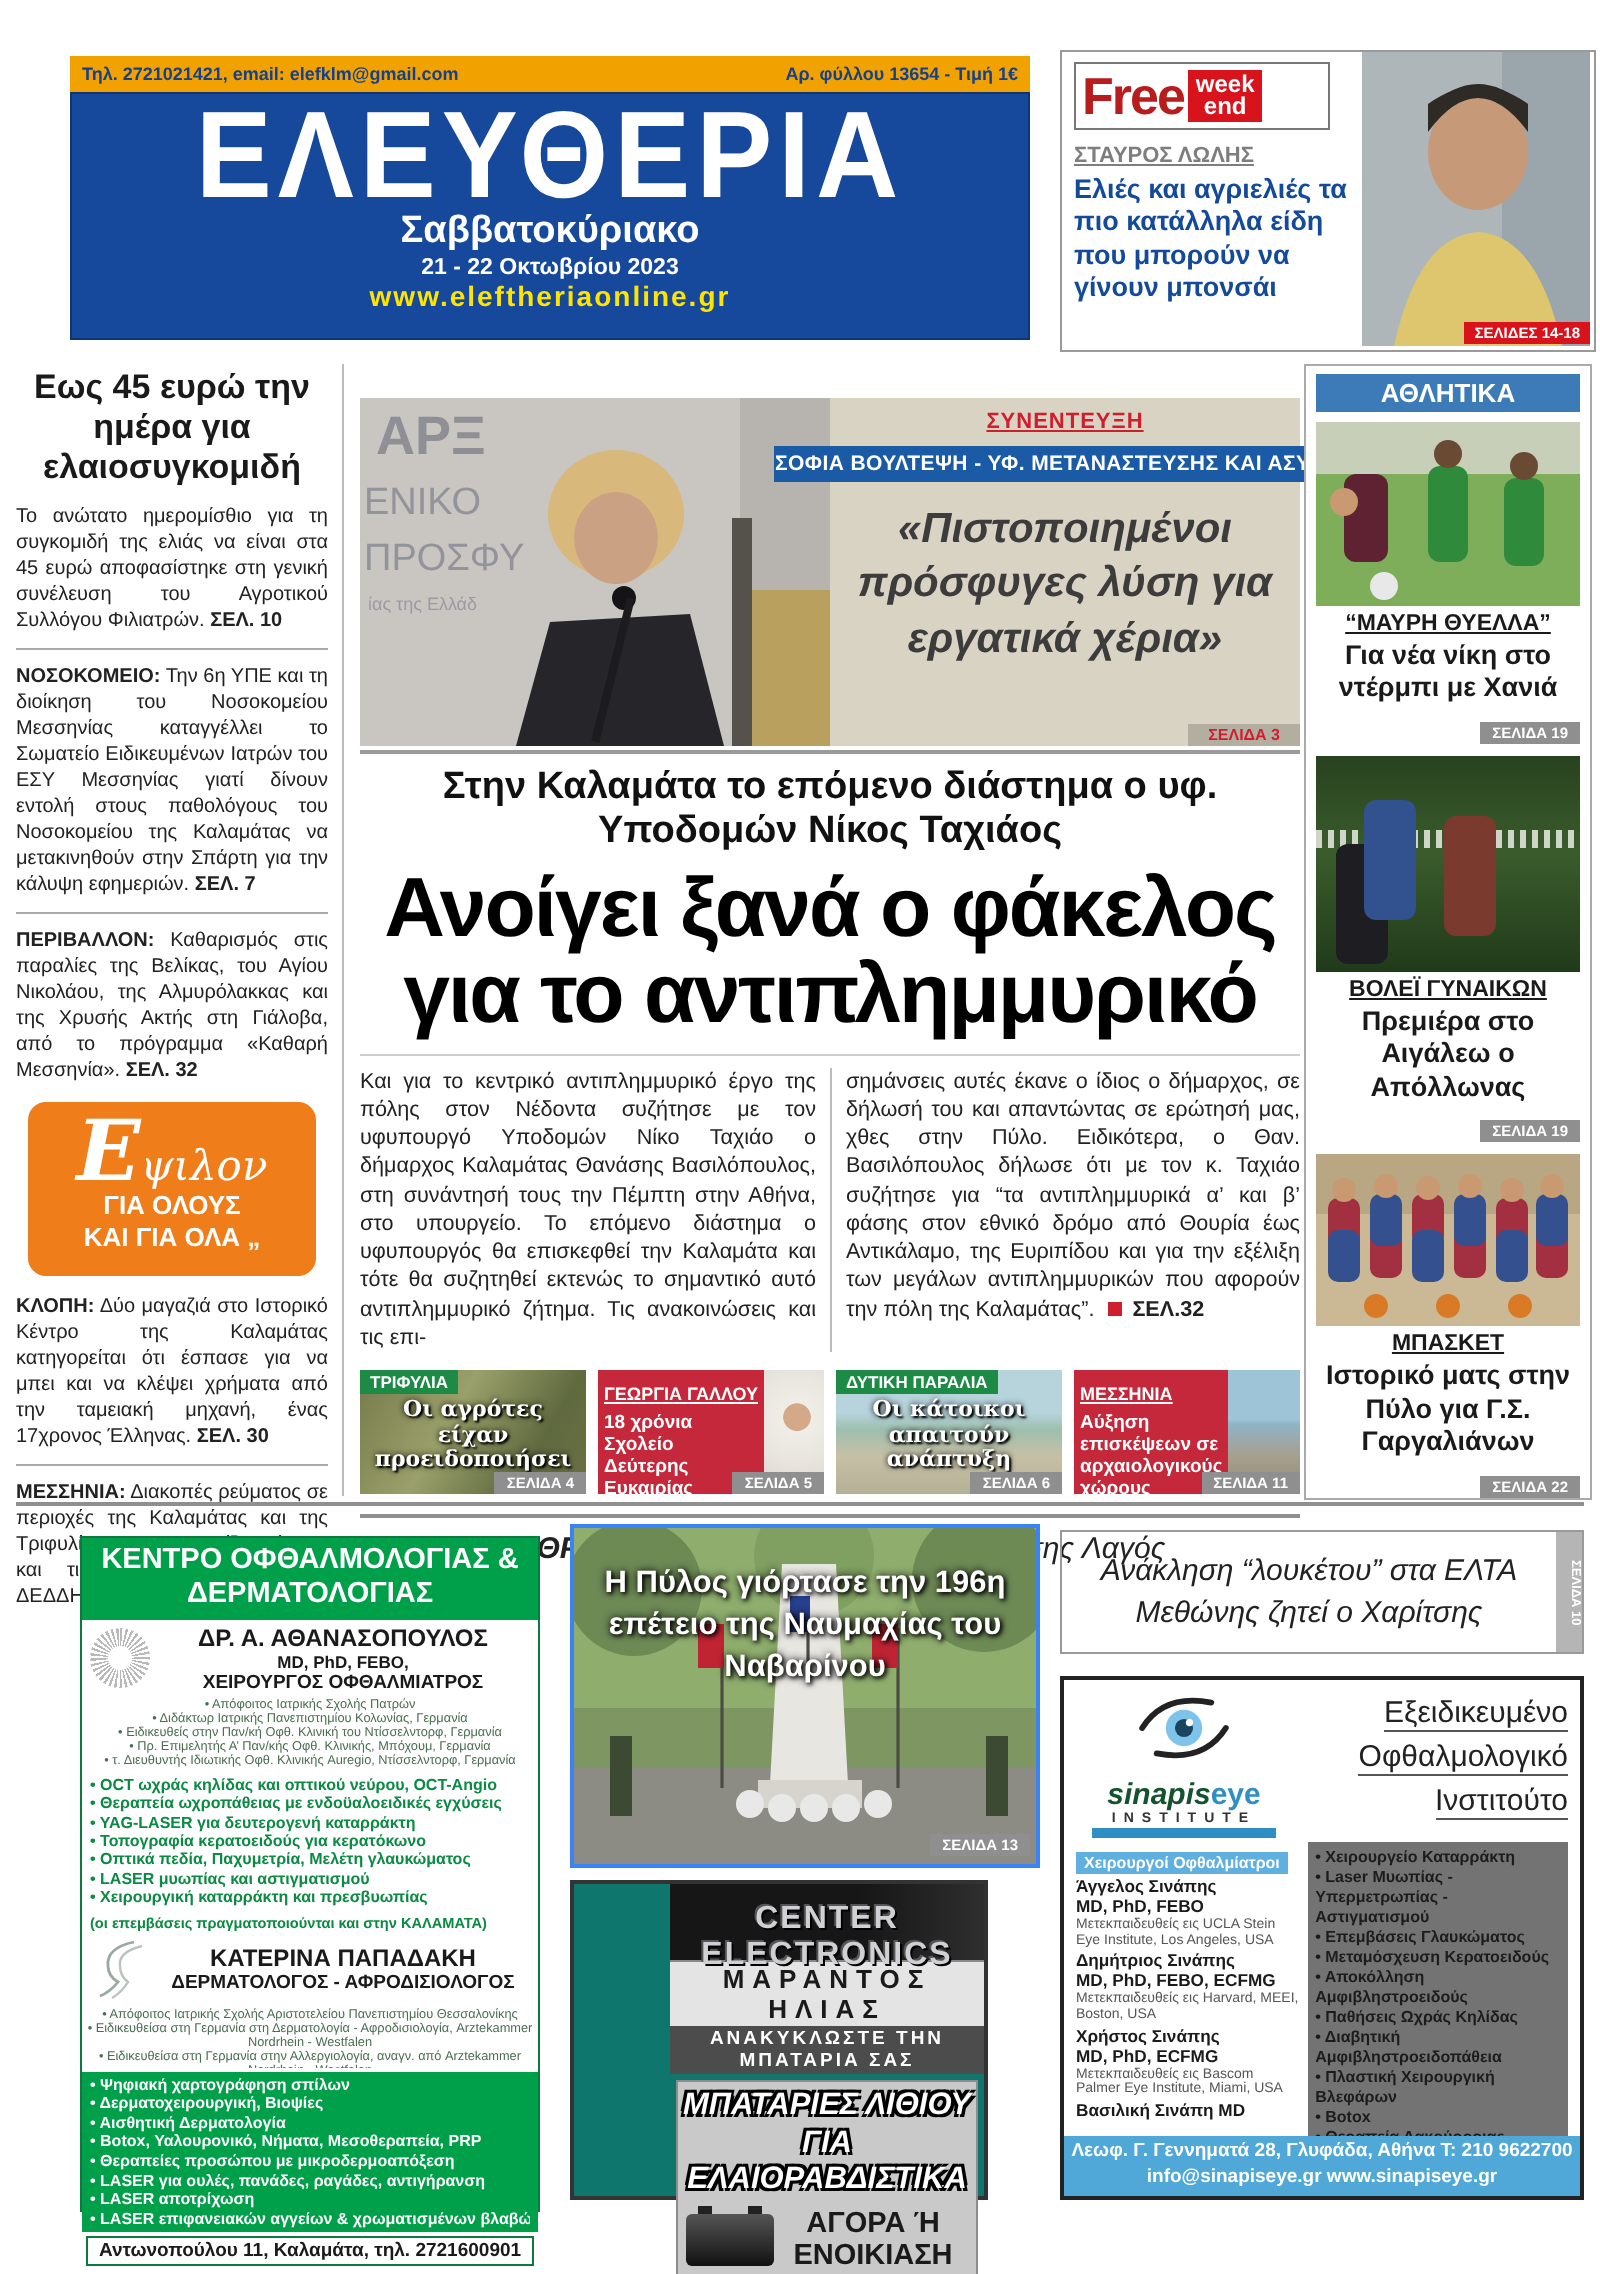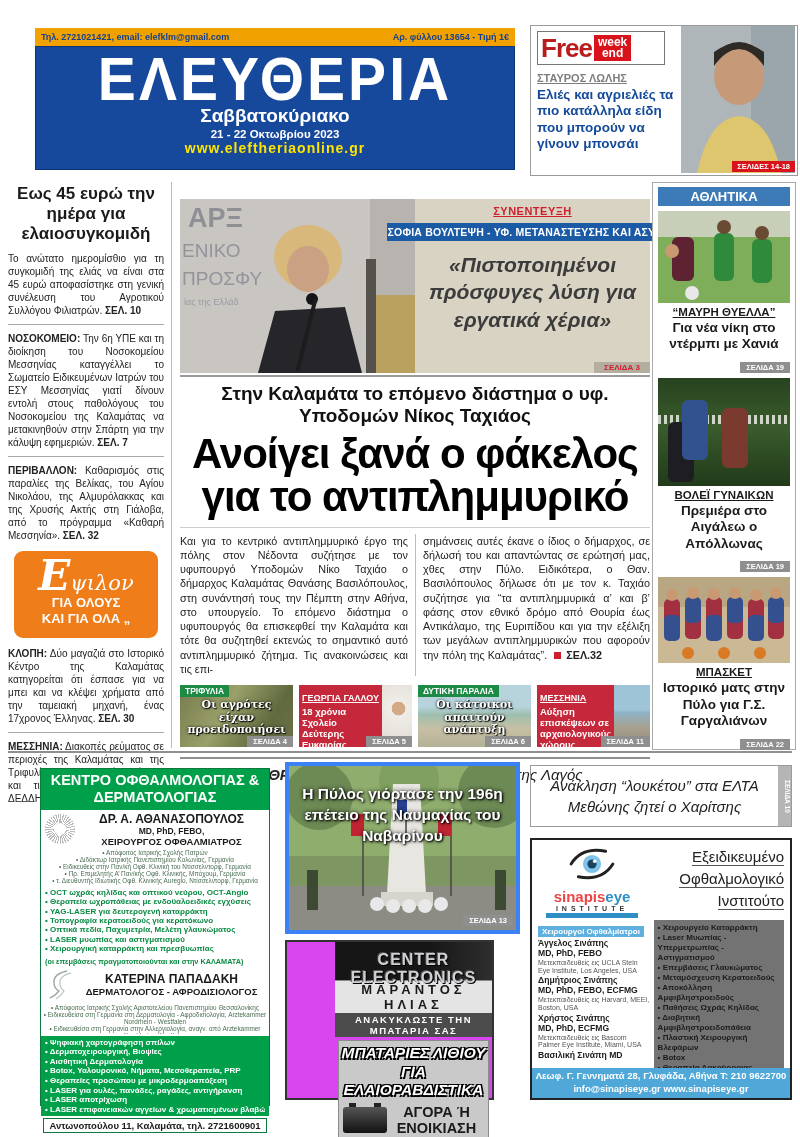--- a/index.html
+++ b/index.html
@@ -118,27 +118,27 @@
   .cl-svc2 li:before{content:"• ";}
   .cl-addr{border:1px solid #0c7a3e;margin:2px;text-align:center;font-weight:800;font-size:9.5px;
            padding:1px 0;}
   .sunicon{width:30px;height:30px;border-radius:50%;flex:0 0 30px;margin-right:3px;
            background:repeating-conic-gradient(#b9b9b9 0 5deg,#fff 5deg 11deg);
            position:relative;}
   .sunicon:after{content:"";position:absolute;inset:9px;border-radius:50%;background:#fff;}
   .faceicon{flex:0 0 30px;height:34px;margin-right:3px;}
   
   .pylos{position:absolute;left:285px;top:762px;width:235px;height:172px;overflow:hidden;
-         border:4px solid #3b82f6;box-sizing:border-box;}
+         border:2px solid #3b82f6;box-sizing:border-box;}
   .py-title{position:absolute;left:4px;right:4px;top:18px;color:#fff;font-weight:800;font-size:15.5px;
             text-align:center;line-height:1.35;text-shadow:1px 1px 2px #000,0 0 4px #000;z-index:3;}
   .py-page{position:absolute;right:3px;bottom:4px;z-index:3;}
   
   .elx{position:absolute;left:285px;top:940px;width:209px;height:160px;border:2px solid #333;
-       box-sizing:border-box;background:#d946ef;padding-left:48px;}
+       box-sizing:border-box;background:#0f766e;padding-left:48px;}
   .elx-circ{background:#161616 linear-gradient(90deg,#161616 60%,#2e2e2e);height:38px;position:relative;}
   .elx-brand{position:absolute;left:0;right:0;top:9px;text-align:center;color:#cfcfd4;
              font-weight:800;font-size:16px;letter-spacing:1px;
              text-shadow:1px 1px 0 #000,-1px -1px 0 #555;}
   .elx-owner{background:#e4e4e4;text-align:center;font-weight:800;font-size:13px;letter-spacing:4px;
              padding:1px 0;border-top:1px solid #888;}
   .elx-tag{background:#4c4c4c;color:#fff;text-align:center;font-weight:800;font-size:9.5px;
            letter-spacing:1.5px;padding:1px 0;}
   .elx-main{background:#c9c9c9;margin:3px;border:1px solid #8c8c8c;padding:3px 2px 2px;}
   .elx-prod{text-align:center;font-weight:800;font-style:italic;font-size:15.5px;line-height:1.2;
@@ -156,21 +156,21 @@
   .elta-txt{flex:1;display:flex;align-items:center;justify-content:center;text-align:center;
             font-style:italic;font-weight:400;font-size:15px;line-height:1.4;color:#222;padding:0 4px;}
   .elta-tab{width:13px;background:#b5b5b5;color:#fff;font-size:6.5px;font-weight:bold;
             writing-mode:vertical-rl;text-align:center;}
   
   .sin{position:absolute;left:530px;top:838px;width:262px;height:262px;border:2px solid #222;
        box-sizing:border-box;background:#fff;}
   .sin-top{display:flex;padding:4px 6px 2px;}
   .sin-logo{width:108px;text-align:center;}
   .sin-word{font-size:15px;font-weight:700;}
-  .sin-word .s1{color:#ef4444;}
+  .sin-word .s1{color:#14532d;font-style:italic;}
   .sin-word .s2{color:#2f8fc4;}
   .sin-inst{font-size:7px;letter-spacing:4px;color:#333;font-weight:700;}
   .sin-ustrip{height:5px;background:#2f8fc4;margin:1px 8px 0;}
   .sin-title{flex:1;text-align:right;font-size:15px;line-height:1.45;color:#222;padding-top:2px;}
   .sin-title span{border-bottom:1px solid #555;}
   .sin-cols{display:flex;padding:0 6px;height:160px;}
   .sin-left{width:47%;padding-right:4px;box-sizing:border-box;}
   .sin-chip{background:#5fb0de;color:#fff;font-weight:700;font-size:8px;padding:1px 4px;
             display:inline-block;margin-bottom:2px;}
   .doc-name{font-weight:800;font-size:8.6px;line-height:1.15;}

